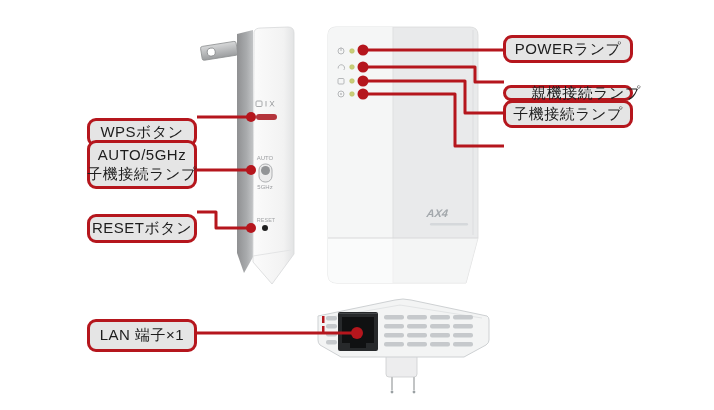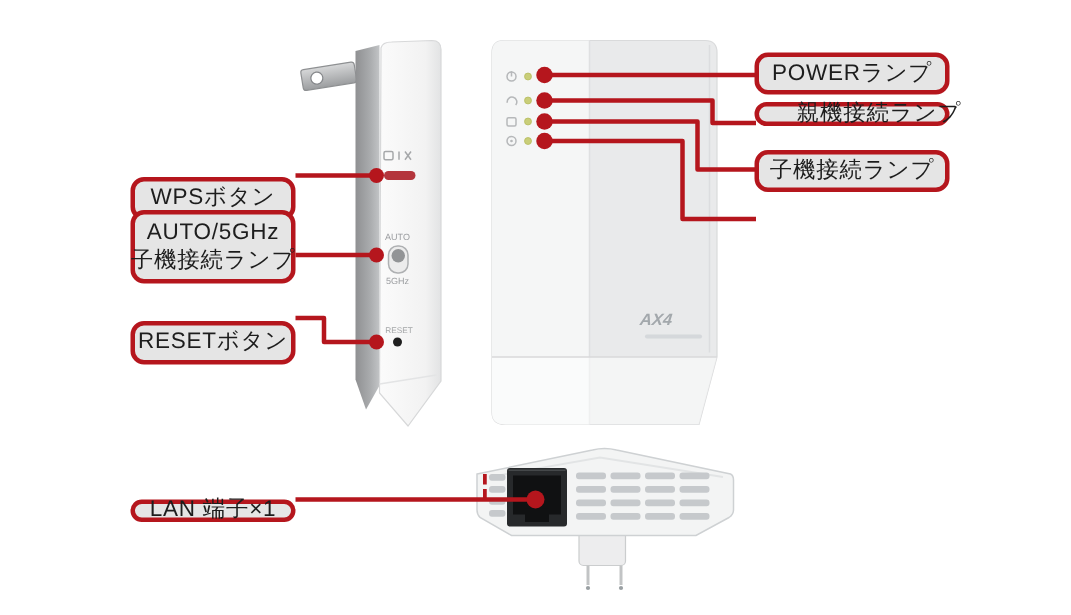--- a/index.html
+++ b/index.html
@@ -14,23 +14,23 @@
     background:#e5e5e5;border:3px solid #b5161d;border-radius:9px;
     display:flex;flex-direction:column;align-items:center;justify-content:center;
     color:#1d1d1d;font-size:15px;line-height:1.25;text-align:center;
     letter-spacing:0.5px;white-space:nowrap;
   }
   .callout-box.left{left:87px;width:110px;}
   .callout-box.right{left:503px;width:130px;}
   #box-wps-button{top:103px;height:29px;margin-top:15px;}
   #box-auto-switch{top:140px;height:49px;}
   #box-reset-button{top:198px;height:29px;margin-top:16px;}
-  #box-lan{top:333px;height:15px;align-items:center;}
+  #box-lan{top:319px;height:33px;align-items:center;}
   #box-power-lamp{top:35px;height:28px;}
-  #box-parent-lamp{top:68px;height:16px;padding-left:36px;}
+  #box-parent-lamp{top:85px;height:16px;padding-left:36px;}
   #box-child-lamp{top:100px;height:28px;}
   #box-wps-lamp{top:133px;height:28px;}
 </style>
 </head>
 <body>
 
 <div id="stage">
 
   <svg class="dev" style="left:193px;top:25px;" width="110" height="265" viewBox="0 0 110 265">
     <defs>

